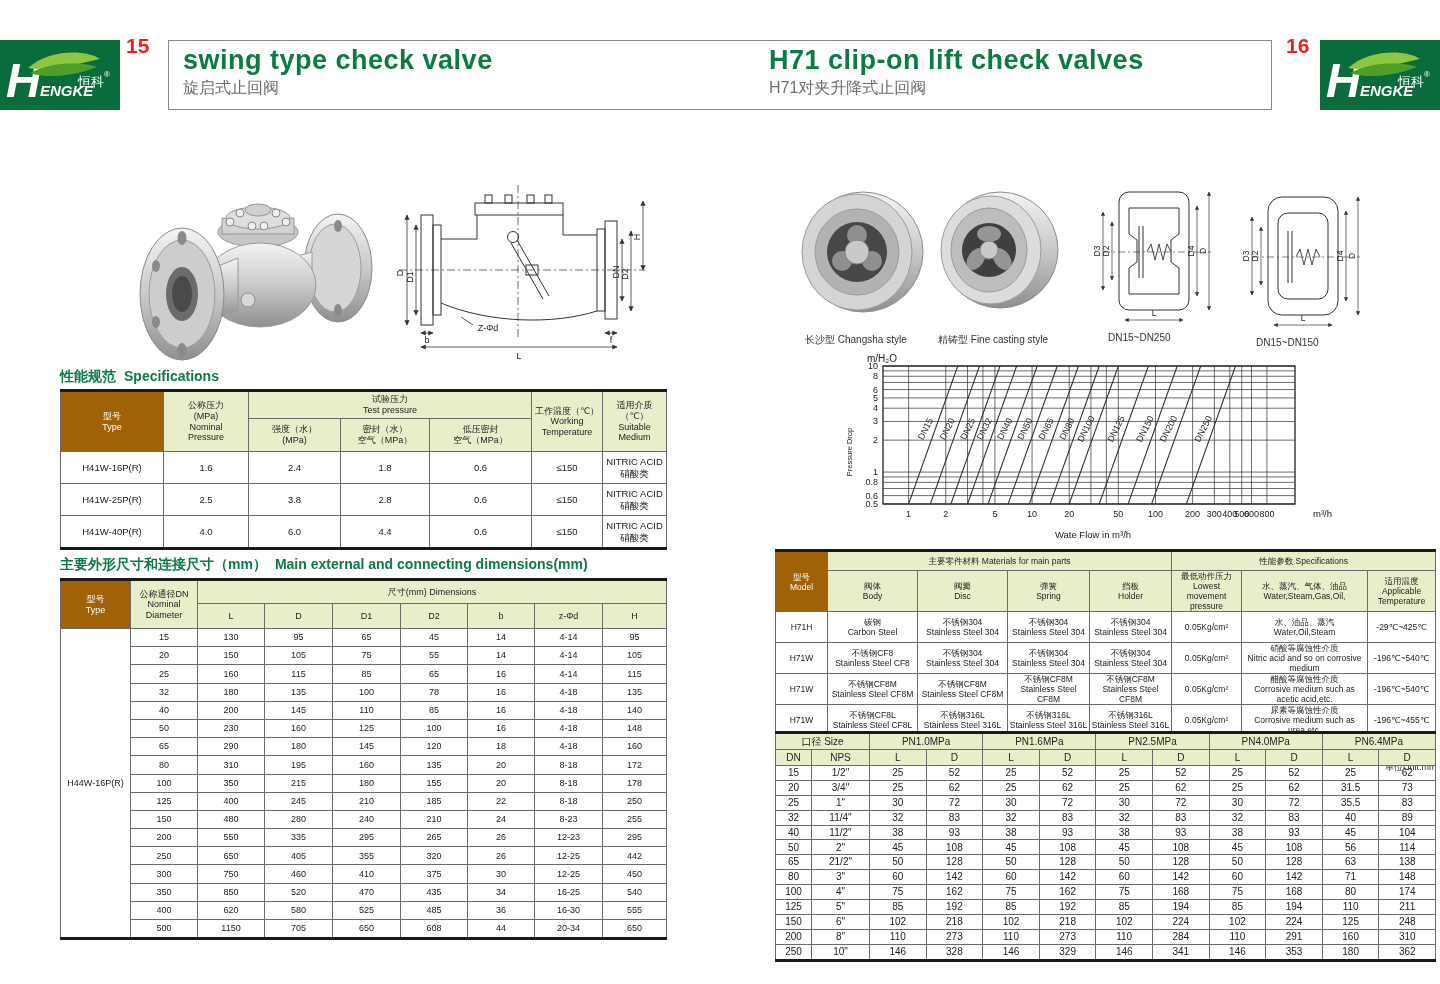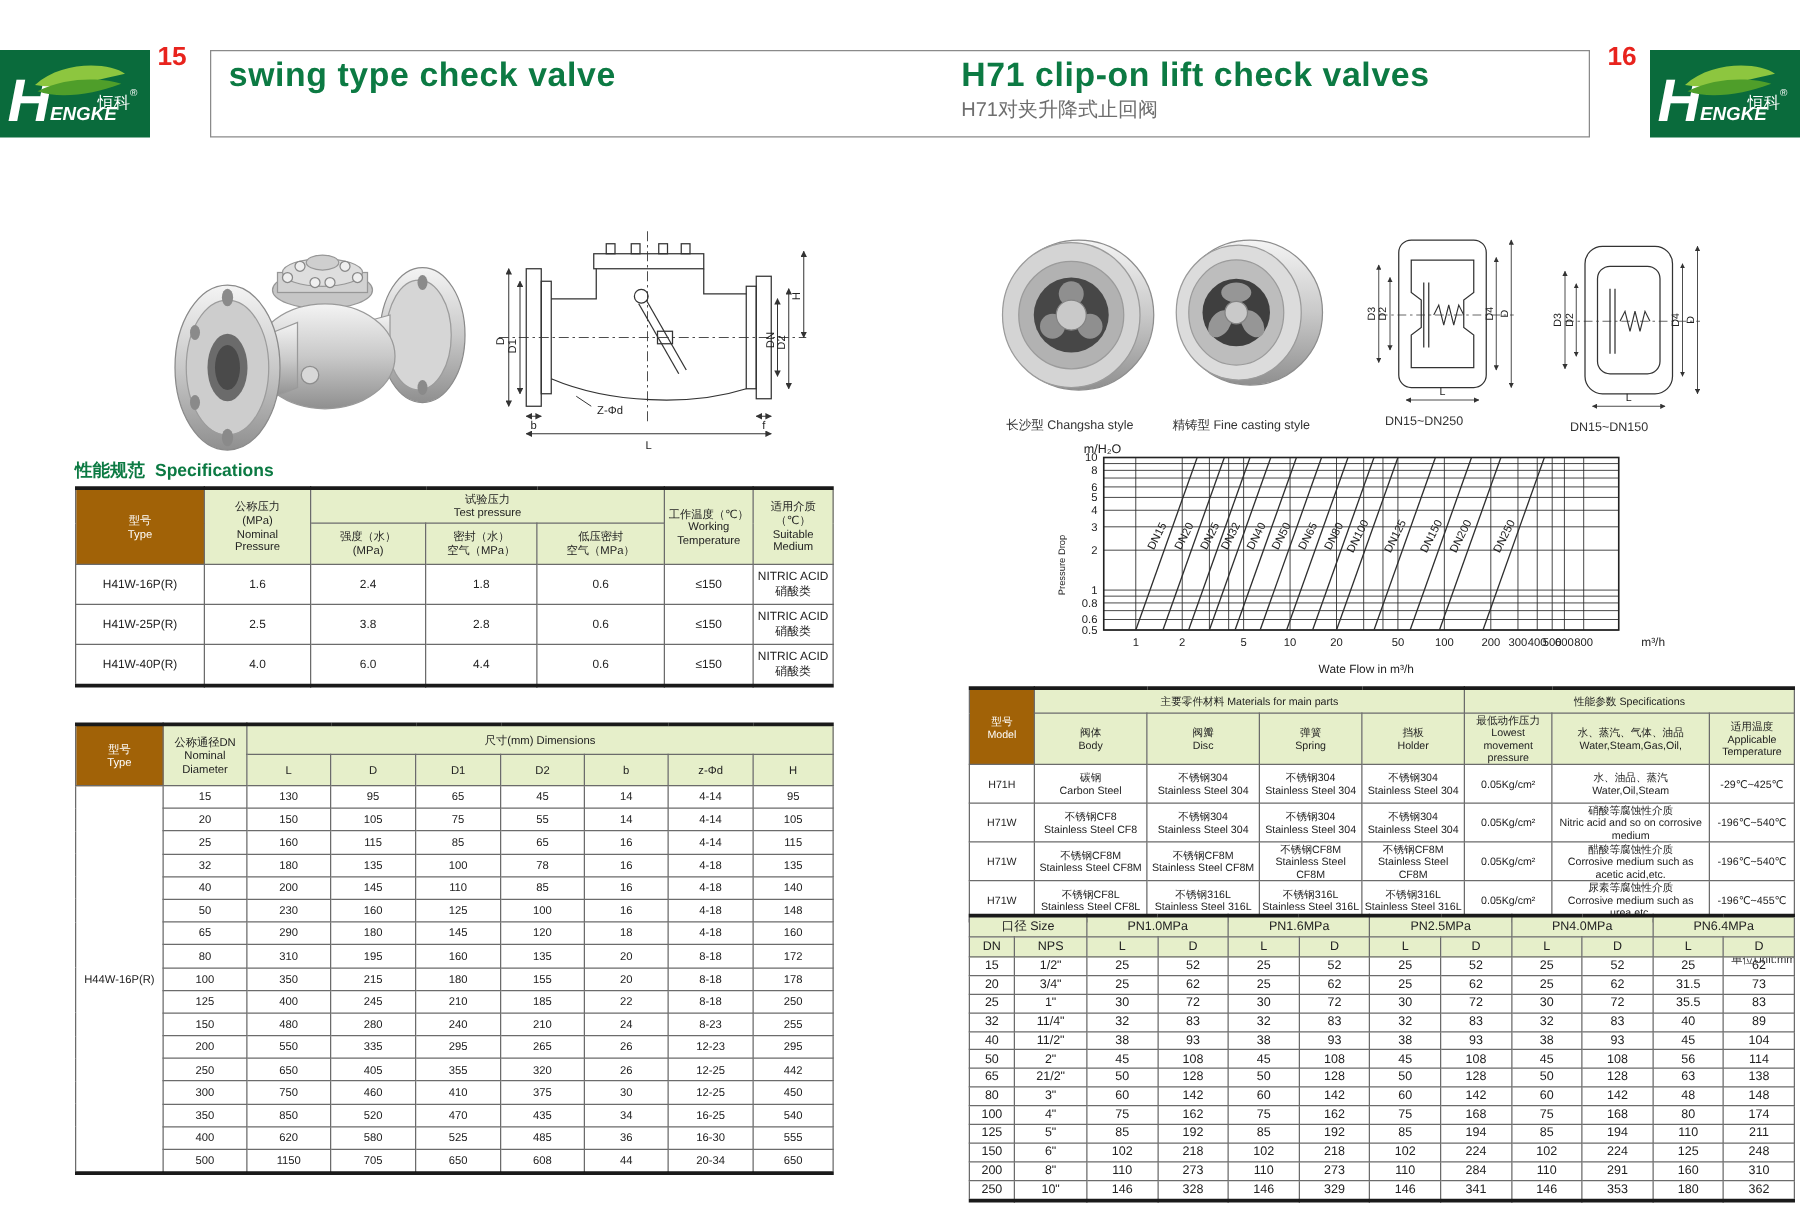--- a/index.html
+++ b/index.html
@@ -65,20 +65,21 @@
       <path d="M30,33 C55,20 86,23 97,27 C74,36 47,39 30,33 Z" fill="#4f9e2a"></path>
       <text x="78" y="46" font-size="13" fill="#fff">恒科</text>
       <text x="104" y="37" font-size="8" fill="#fff">®</text>
     </svg>
   </div>
   <div class="pagenum" id="pn-left">15</div>
 
   <div class="titlebox">
     <div class="tgroup" id="tg-left">
       <div class="en">swing type check valve</div>
+      <div class="cn">旋启式止回阀</div>
     </div>
     <div class="tgroup" id="tg-right">
       <div class="en">H71 clip-on lift check valves</div>
       <div class="cn">H71对夹升降式止回阀</div>
     </div>
   </div>
 
   <div class="pagenum" id="pn-right">16</div>
   <div class="logo" id="logo-right">
     <svg width="120" height="70">
@@ -431,20 +432,23 @@
             <td>4.4</td>
             <td>0.6</td>
             <td>≤150</td>
             <td>NITRIC ACID
 硝酸类</td>
           </tr>
         </tbody>
     </table>
   </div>
 
+  <div class="sect" style="left:60px;top:556px">
+    <span>主要外形尺寸和连接尺寸（mm）</span><span class="en">Main external and connecting dimensions(mm)</span>
+  </div>
   <div class="twrap" id="dims-wrap">
     <table>
       <colgroup>
         <col style="width:70px">
           <col style="width:67px">
           <col style="width:67px">
           <col style="width:68px">
           <col style="width:68px">
         <col style="width:67px">
           <col style="width:67px">
@@ -893,21 +897,21 @@
             <td>80</td>
             <td>3"</td>
             <td>60</td>
             <td>142</td>
             <td>60</td>
             <td>142</td>
             <td>60</td>
             <td>142</td>
             <td>60</td>
             <td>142</td>
-            <td>48</td>
+            <td>71</td>
             <td>148</td>
           </tr>
           <tr>
             <td>100</td>
             <td>4"</td>
             <td>75</td>
             <td>162</td>
             <td>75</td>
             <td>162</td>
             <td>75</td>

